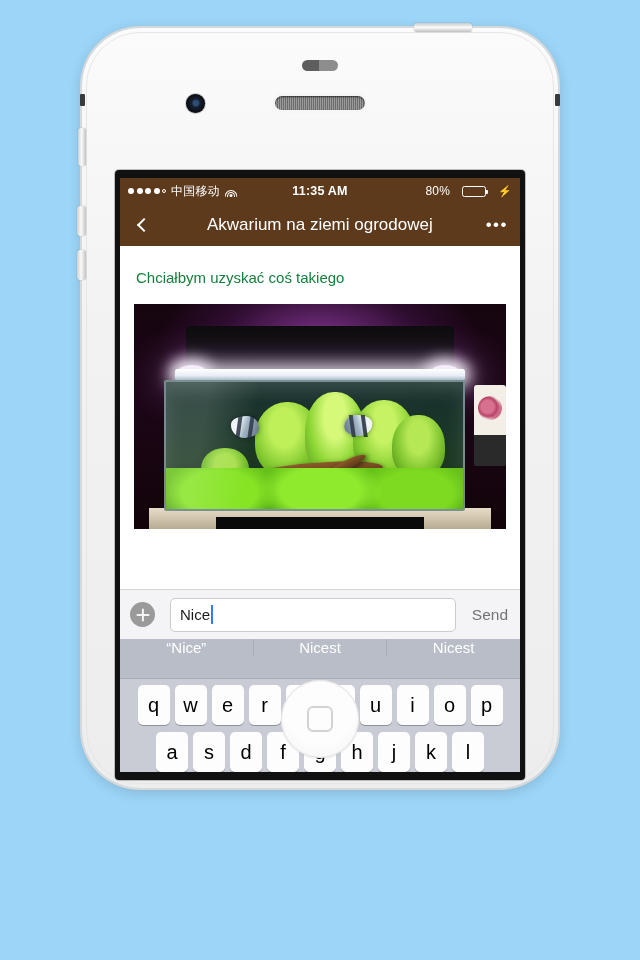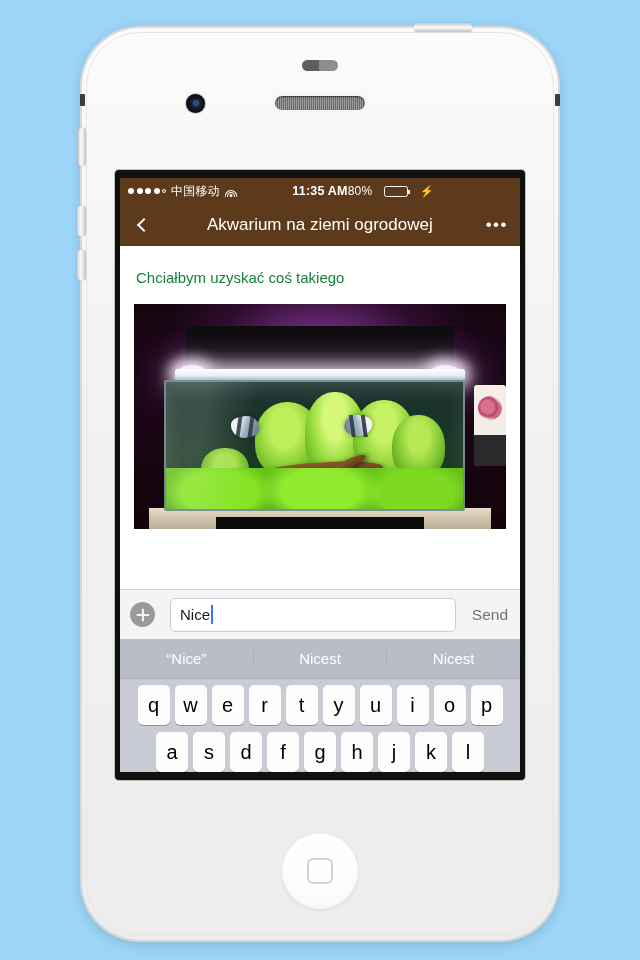--- a/index.html
+++ b/index.html
@@ -18,21 +18,21 @@
     inset: 0;
     background: #9cd5f8;
   }
 
   
   .phone {
     position: absolute;
     left: 82px;
     top: 28px;
     width: 476px;
-    height: 912px;
+    height: 760px;
     border-radius: 58px;
     background: linear-gradient(180deg, #fbfbfb 0%, #f2f2f2 40%, #ededed 100%);
     box-shadow:
       0 0 0 2px #d8d8d8,
       0 3px 14px rgba(0,0,0,0.18);
   }
   .phone-inner-rim {
     position: absolute;
     inset: 4px;
     border-radius: 54px;
@@ -118,21 +118,21 @@
     color: #fff;
     display: flex;
     align-items: center;
     padding: 0 8px;
     font-size: 12px;
     flex: 0 0 auto;
     letter-spacing: .2px;
   }
   .sb-left  { display: flex; align-items: center; gap: 5px; flex: 1 1 0; }
   .sb-mid   { font-weight: bold; font-size: 12.5px; white-space: nowrap; }
-  .sb-right { display: flex; align-items: center; justify-content: flex-start; gap: 12px; flex: 1 1 0; }
+  .sb-right { display: flex; align-items: center; justify-content: flex-end; gap: 12px; flex: 1 1 0; }
 
   .sig-dots { display: flex; gap: 2.5px; align-items: center; }
   .dot { width: 6px; height: 6px; border-radius: 50%; background: #fff; }
   .dot.hollow { background: transparent; border: 1px solid #fff; width: 4px; height: 4px; }
 
   .carrier { font-size: 12px; }
 
   .wifi { position: relative; width: 13px; height: 11px; }
   .wifi i {
     position: absolute; left: 50%; bottom: 0;
@@ -418,21 +418,21 @@
   }
 
   
   .keyboard {
     flex: 0 0 auto;
     background: #c9ccd4;
   }
   .suggest-row {
     height: 40px;
     display: flex;
-    align-items: center;
+    align-items: flex-start;
     background: #b9bdc8;
     border-bottom: 1px solid #a8acb8;
   }
   .suggest {
     flex: 1 1 0;
     display: flex;
     align-items: center;
     justify-content: center;
     color: #ffffff;
     font-size: 15px;

